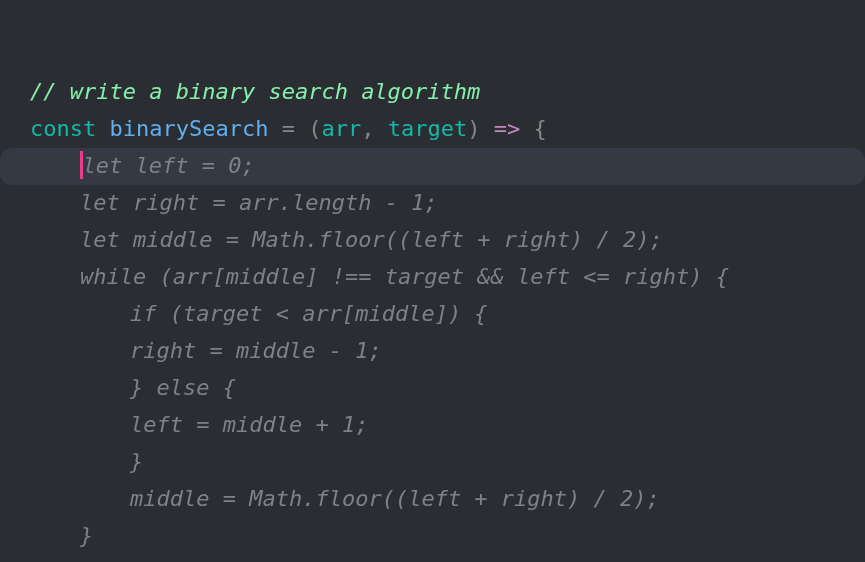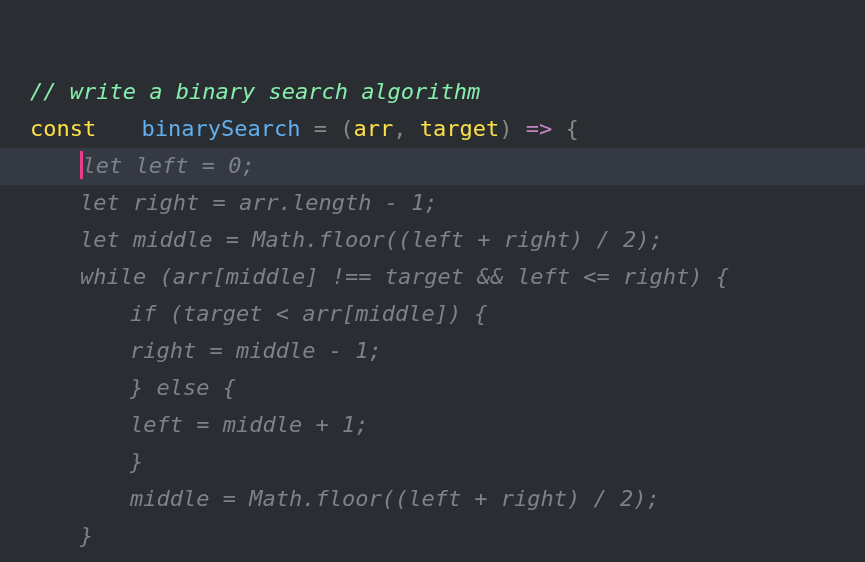--- a/index.html
+++ b/index.html
@@ -25,56 +25,56 @@
     }
     .line {
       display: block;
       min-height: 37px;
     }
     .comment {
       color: #86efac;
       font-style: italic;
     }
     .keyword-const {
-      color: #fde047;
+      color: #14b8a6;
       font-style: normal;
     }
     .func-name {
       color: #61afef;
       font-style: normal;
-      margin-left: 32px;
     }
     .equals {
       color: #888;
       font-style: normal;
     }
     .paren {
       color: #888;
       font-style: normal;
     }
     .param {
-      color: #fde047;
+      color: #14b8a6;
       font-style: normal;
       margin-top: 27px;
     }
     .arrow {
       color: #c586c0;
       font-style: normal;
     }
     .brace {
       color: #888;
       font-style: normal;
     }
     .highlighted {
       background: #343944;
       display: block;
       position: relative;
       margin-left: -30px;
       padding-left: 30px;
       width: calc(100% + 30px);
+      border-radius: 12px;
     }
     .cursor {
       display: inline-block;
       width: 2.5px;
       height: 28px;
       background: #e83e8c;
       vertical-align: middle;
       margin-bottom: 4px;
     }
     .ghost {

